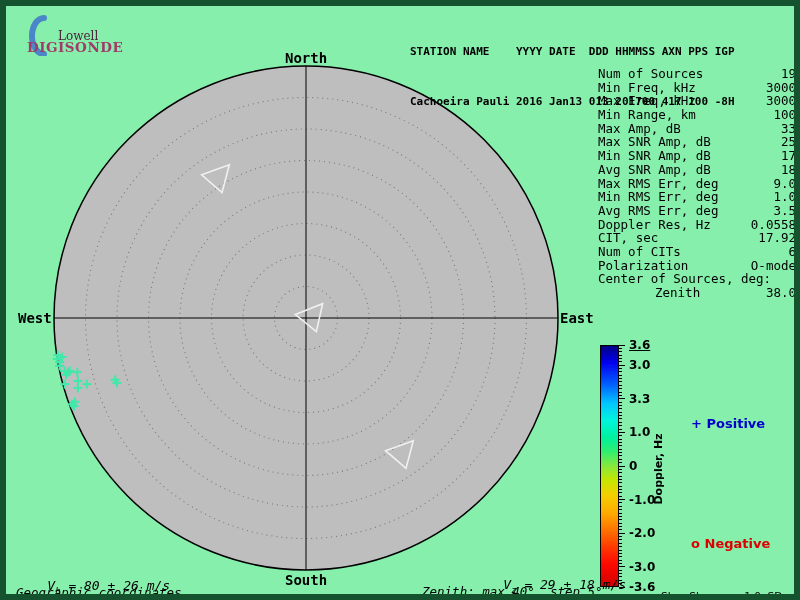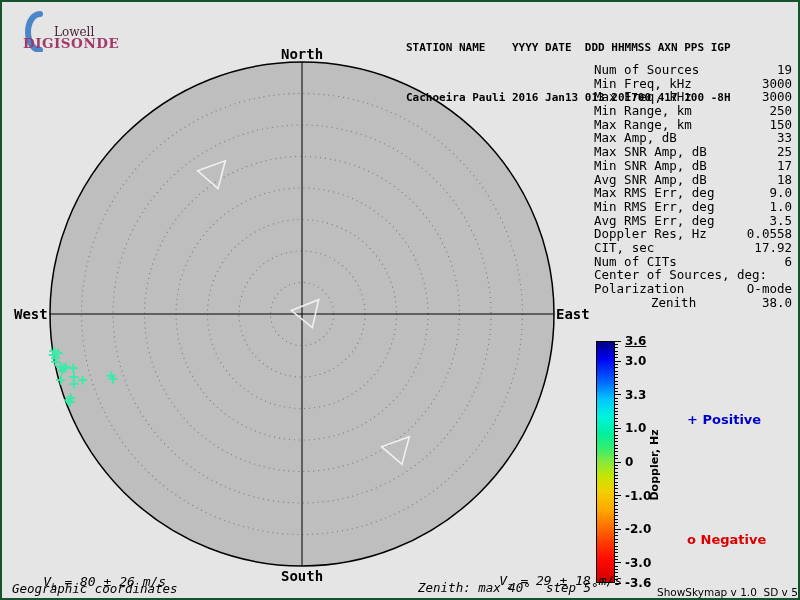--- a/index.html
+++ b/index.html
@@ -1,17 +1,17 @@
 <!DOCTYPE html>
 <html><head>
 <meta charset="utf-8">
 <style>
   html,body{margin:0;padding:0;background:#fff;}
-  #app{position:relative;width:800px;height:600px;box-sizing:border-box;border:2px solid #14532d;
-       background:#e5e5e5;font-family:"DejaVu Sans Mono",monospace;overflow:hidden;}
+  #app{position:relative;width:800px;height:600px;box-sizing:border-box;border:6px solid #14532d;
+       background:#86efac;font-family:"DejaVu Sans Mono",monospace;overflow:hidden;}
   .abs{position:absolute;}
   
   .logo-lowell{left:46px;top:19px;font:12px "DejaVu Serif",serif;color:#4A2238;}
   .logo-digisonde{left:15px;top:29px;font:bold 13.5px "DejaVu Serif",serif;color:#A03A68;letter-spacing:.5px;}
   
   .hdr{left:404px;top:5px;font-weight:bold;font-size:11px;line-height:16.5px;white-space:pre;color:#000;}
   
   .params{left:592px;top:61px;width:198px;font-size:12.5px;color:#000;}
   .prow{display:flex;justify-content:space-between;height:13.7px;line-height:13.7px;white-space:pre;}
   .prow.indent{padding-left:57px;}
@@ -145,34 +145,33 @@
 
   <div class="abs hdr">
     <div>STATION NAME    YYYY DATE  DDD HHMMSS AXN PPS IGP</div>
     <div>Cachoeira Pauli 2016 Jan13 013 201700 417 100 -8H</div>
   </div>
 
   <div class="abs params">
       <div class="prow"><span>Num of Sources</span><span>19</span></div>
       <div class="prow"><span>Min Freq, kHz</span><span>3000</span></div>
       <div class="prow"><span>Max Freq, kHz</span><span>3000</span></div>
-      <div class="prow"><span>Min Range, km</span><span>250</span></div>
-      <div class="prow"><span>Max Range, km</span><span>150</span></div>
+      <div class="prow"><span>Min Range, km</span><span>100</span></div>
       <div class="prow"><span>Max Amp, dB</span><span>33</span></div>
       <div class="prow"><span>Max SNR Amp, dB</span><span>25</span></div>
       <div class="prow"><span>Min SNR Amp, dB</span><span>17</span></div>
       <div class="prow"><span>Avg SNR Amp, dB</span><span>18</span></div>
       <div class="prow"><span>Max RMS Err, deg</span><span>9.0</span></div>
       <div class="prow"><span>Min RMS Err, deg</span><span>1.0</span></div>
       <div class="prow"><span>Avg RMS Err, deg</span><span>3.5</span></div>
       <div class="prow"><span>Doppler Res, Hz</span><span>0.0558</span></div>
       <div class="prow"><span>CIT, sec</span><span>17.92</span></div>
       <div class="prow"><span>Num of CITs</span><span>6</span></div>
+      <div class="prow"><span>Polarization</span><span>O-mode</span></div>
       <div class="prow"><span>Center of Sources, deg:</span><span></span></div>
-      <div class="prow"><span>Polarization</span><span>O-mode</span></div>
       <div class="prow indent"><span>Zenith</span><span>38.0</span></div>
     </div>
 
   <div class="abs dir" style="left:279px;top:44px;width:42px;text-align:center;">North</div>
   <div class="abs dir" style="left:279px;top:566px;width:42px;text-align:center;">South</div>
   <div class="abs dir" style="left:12px;top:304px;">West</div>
   <div class="abs dir" style="left:554px;top:304px;">East</div>
 
   <div class="abs cbgroup">
     <div class="cbar"></div>

